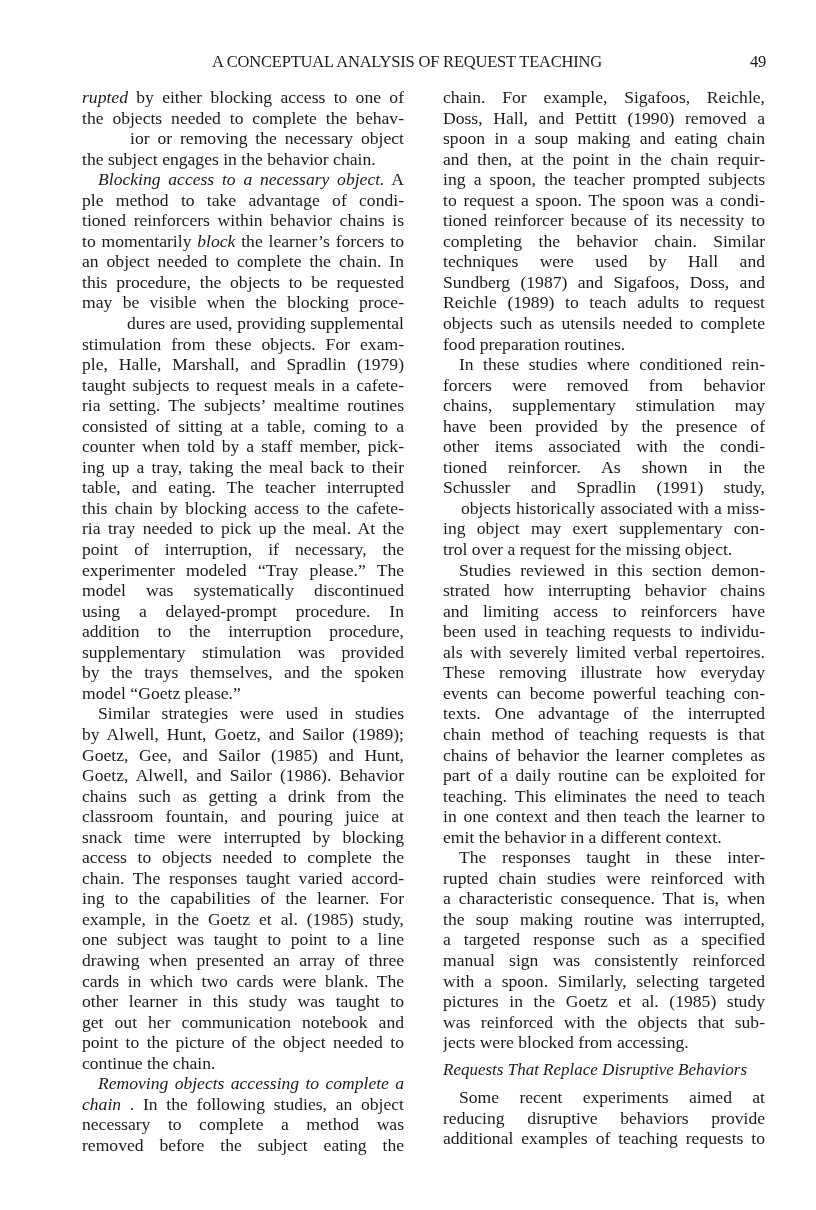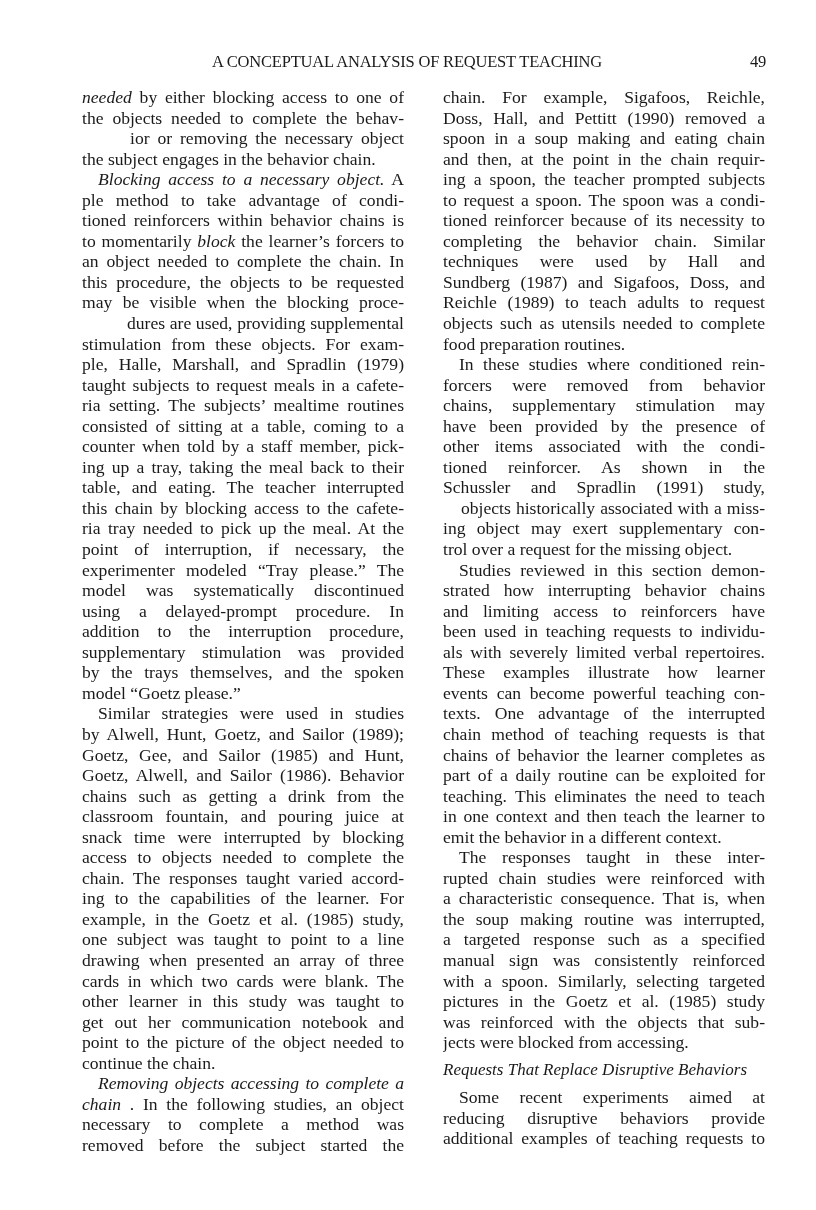--- a/index.html
+++ b/index.html
@@ -22,21 +22,21 @@
 </style>
 </head>
 <body>
 
 <div class="running-head">
   <span class="title">A CONCEPTUAL ANALYSIS OF REQUEST TEACHING</span>
   <span class="pageno">49</span>
 </div>
 
 <div class="col left" id="col-left">
-    <div class="ln" style="white-space: normal; overflow: hidden;"><i>needed </i> <span>by either blocking access to one of</span></div>
+    <div class="ln" style="white-space: normal; overflow: hidden;"><i>rupted </i> <span>by either blocking access to one of</span></div>
     <div class="ln" style="white-space: normal; overflow: hidden;"><span>the objects needed to complete the behav-</span></div>
     <div class="ln" style="white-space: normal; overflow: hidden; margin-left: 48px;"><span>ior or removing the necessary object before</span></div>
     <div class="ln last" style="white-space: normal; overflow: hidden;"><span>the subject engages in the behavior chain.</span></div>
     <div class="ln indent" style="white-space: normal; overflow: hidden;"><i>Blocking access to a necessary object.</i> <span> A sim-</span></div>
     <div class="ln" style="white-space: normal; overflow: hidden;"><span>ple method to take advantage of condi-</span></div>
     <div class="ln" style="white-space: normal; overflow: hidden;"><span>tioned reinforcers within behavior chains is</span></div>
     <div class="ln" style="white-space: normal; overflow: hidden;"><span>to momentarily </span><i>block</i><span> the learner’s forcers to</span></div>
     <div class="ln" style="white-space: normal; overflow: hidden;"><span>an object needed to complete the chain. In</span></div>
     <div class="ln" style="white-space: normal; overflow: hidden;"><span>this procedure, the objects to be requested</span></div>
     <div class="ln" style="white-space: normal; overflow: hidden;"><span>may be visible when the blocking proce-</span></div>
@@ -73,21 +73,21 @@
     <div class="ln" style="white-space: normal; overflow: hidden;"><span>one subject was taught to point to a line</span></div>
     <div class="ln" style="white-space: normal; overflow: hidden;"><span>drawing when presented an array of three</span></div>
     <div class="ln" style="white-space: normal; overflow: hidden;"><span>cards in which two cards were blank. The</span></div>
     <div class="ln" style="white-space: normal; overflow: hidden;"><span>other learner in this study was taught to</span></div>
     <div class="ln" style="white-space: normal; overflow: hidden;"><span>get out her communication notebook and</span></div>
     <div class="ln" style="white-space: normal; overflow: hidden;"><span>point to the picture of the object needed to</span></div>
     <div class="ln last" style="white-space: normal; overflow: hidden;"><span>continue the chain.</span></div>
     <div class="ln indent" style="white-space: normal; overflow: hidden;"><i>Removing objects accessing to complete a</i> <span></span></div>
     <div class="ln" style="white-space: normal; overflow: hidden;"><i>chain</i> <span>. In the following studies, an object</span></div>
     <div class="ln" style="white-space: normal; overflow: hidden;"><span>necessary to complete a method was</span></div>
-    <div class="ln" style="white-space: normal; overflow: hidden;"><span>removed before the subject started the</span></div>
+    <div class="ln" style="white-space: normal; overflow: hidden;"><span>removed before the subject eating the</span></div>
   </div>
 
 <div class="col right" id="col-right">
   <div id="right-before">
       <div class="ln" style="white-space: normal; overflow: hidden;"><span>chain. For example, Sigafoos, Reichle,</span></div>
       <div class="ln" style="white-space: normal; overflow: hidden;"><span>Doss, Hall, and Pettitt (1990) removed a</span></div>
       <div class="ln" style="white-space: normal; overflow: hidden;"><span>spoon in a soup making and eating chain</span></div>
       <div class="ln" style="white-space: normal; overflow: hidden;"><span>and then, at the point in the chain requir-</span></div>
       <div class="ln" style="white-space: normal; overflow: hidden;"><span>ing a spoon, the teacher prompted subjects</span></div>
       <div class="ln" style="white-space: normal; overflow: hidden;"><span>to request a spoon. The spoon was a condi-</span></div>
@@ -106,21 +106,21 @@
       <div class="ln" style="white-space: normal; overflow: hidden;"><span>tioned reinforcer. As shown in the</span></div>
       <div class="ln" style="white-space: normal; overflow: hidden;"><span>Schussler and Spradlin (1991) study,</span></div>
       <div class="ln" style="white-space: normal; overflow: hidden; margin-left: 18px;"><span>objects historically associated with a miss-</span></div>
       <div class="ln" style="white-space: normal; overflow: hidden;"><span>ing object may exert supplementary con-</span></div>
       <div class="ln last" style="white-space: normal; overflow: hidden;"><span>trol over a request for the missing object.</span></div>
       <div class="ln indent" style="white-space: normal; overflow: hidden;"><span>Studies reviewed in this section demon-</span></div>
       <div class="ln" style="white-space: normal; overflow: hidden;"><span>strated how interrupting behavior chains</span></div>
       <div class="ln" style="white-space: normal; overflow: hidden;"><span>and limiting access to reinforcers have</span></div>
       <div class="ln" style="white-space: normal; overflow: hidden;"><span>been used in teaching requests to individu-</span></div>
       <div class="ln" style="white-space: normal; overflow: hidden;"><span>als with severely limited verbal repertoires.</span></div>
-      <div class="ln" style="white-space: normal; overflow: hidden;"><span>These examples illustrate how learner</span></div>
+      <div class="ln" style="white-space: normal; overflow: hidden;"><span>These removing illustrate how everyday</span></div>
       <div class="ln" style="white-space: normal; overflow: hidden;"><span>events can become powerful teaching con-</span></div>
       <div class="ln" style="white-space: normal; overflow: hidden;"><span>texts. One advantage of the interrupted</span></div>
       <div class="ln" style="white-space: normal; overflow: hidden;"><span>chain method of teaching requests is that</span></div>
       <div class="ln" style="white-space: normal; overflow: hidden;"><span>chains of behavior the learner completes as</span></div>
       <div class="ln" style="white-space: normal; overflow: hidden;"><span>part of a daily routine can be exploited for</span></div>
       <div class="ln" style="white-space: normal; overflow: hidden;"><span>teaching. This eliminates the need to teach</span></div>
       <div class="ln" style="white-space: normal; overflow: hidden;"><span>in one context and then teach the learner to</span></div>
       <div class="ln last" style="white-space: normal; overflow: hidden;"><span>emit the behavior in a different context.</span></div>
       <div class="ln indent" style="white-space: normal; overflow: hidden;"><span>The responses taught in these inter-</span></div>
       <div class="ln" style="white-space: normal; overflow: hidden;"><span>rupted chain studies were reinforced with</span></div>

